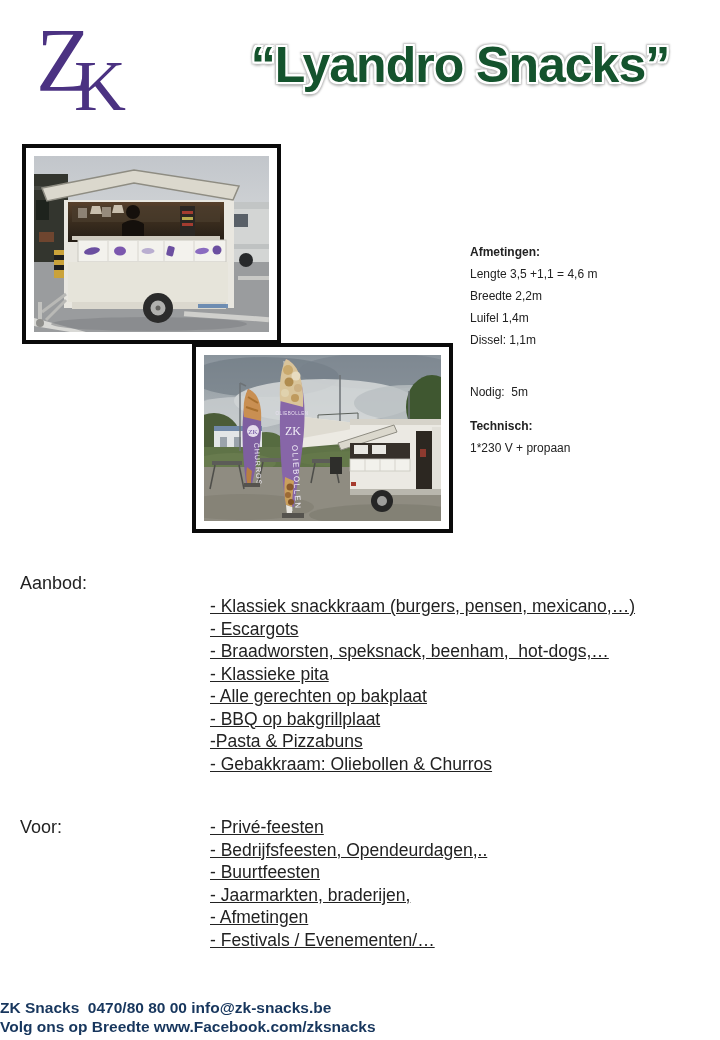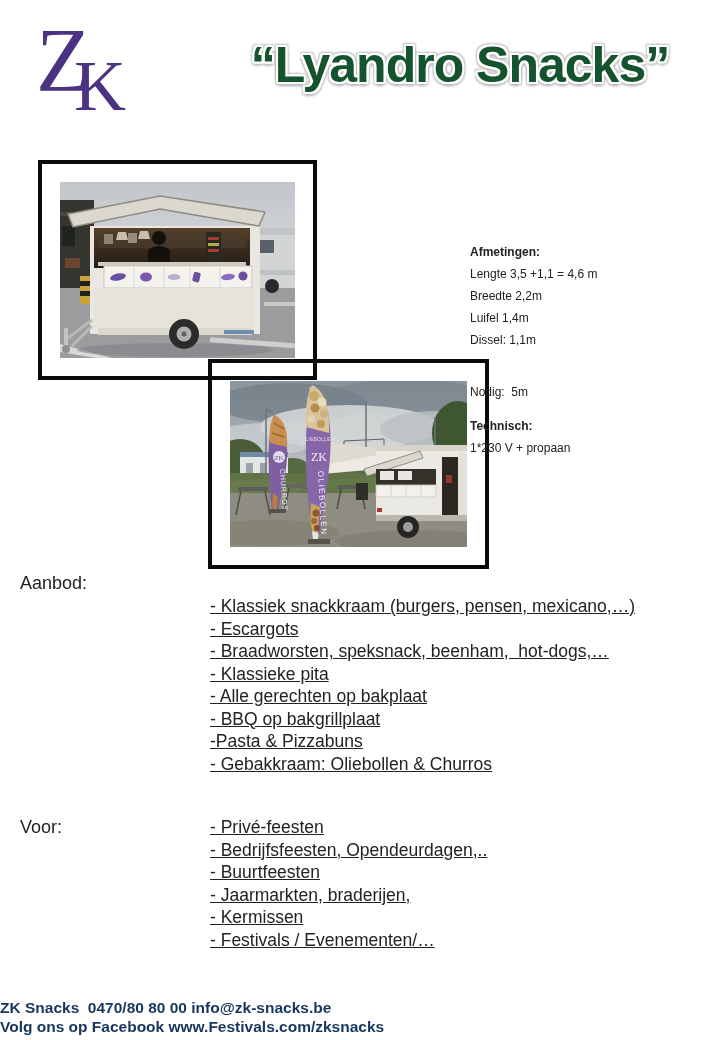--- a/index.html
+++ b/index.html
@@ -17,21 +17,21 @@
   .title{
     position:absolute;left:225px;top:36px;width:470px;margin:0;text-align:center;
     font-size:50px;font-weight:bold;letter-spacing:-1px;color:#14532d;
     text-shadow:
       -2px -2px 0 #ffffff, 2px -2px 0 #ffffff, -2px 2px 0 #ffffff, 2px 2px 0 #ffffff,
       -2px 0 0 #ffffff, 2px 0 0 #ffffff, 0 -2px 0 #ffffff, 0 2px 0 #ffffff,
       -3px -3px 2px #bfbfbf, 3px -3px 2px #bfbfbf, -3px 3px 2px #bfbfbf, 3px 3px 2px #bfbfbf,
       0 4px 3px #b3b3b3;
   }
   
-  .photo{position:absolute;border:4px solid #0a0a0a;margin:16px;padding:18px;line-height:0;}
+  .photo{position:absolute;border:4px solid #0a0a0a;margin:0;padding:8px;line-height:0;}
   .photo1{left:22px;top:144px;width:235px;height:176px;}
   .photo2{left:192px;top:343px;width:237px;height:166px;}
   .photo svg{display:block;}
   
   .specs{position:absolute;left:470px;top:241px;width:240px;font-size:12px;line-height:22px;}
   .spec-heading{font-weight:bold;white-space:pre;}
   .spec-line{white-space:pre;}
   .spec-gap-a{height:30px;}
   .spec-gap-b{height:12px;}
   
@@ -291,22 +291,22 @@
       <div class="list-line">-Pasta &amp; Pizzabuns</div>
       <div class="list-line">- Gebakkraam: Oliebollen &amp; Churros</div>
     </div>
 
   <div class="section-label voor-label">Voor:</div>
   <div class="list voor-list">
       <div class="list-line">- Privé-feesten</div>
       <div class="list-line">- Bedrijfsfeesten, Opendeurdagen,..</div>
       <div class="list-line">- Buurtfeesten</div>
       <div class="list-line">- Jaarmarkten, braderijen,</div>
-      <div class="list-line">- Kermissen</div>
+      <div class="list-line">- Afmetingen</div>
       <div class="list-line">- Festivals / Evenementen/…</div>
     </div>
 
   <footer class="footer">
     <div class="footer-line">ZK Snacks  0470/80 80 00 info@zk-snacks.be</div>
-    <div class="footer-line">Volg ons op Facebook www.Festivals.com/zksnacks</div>
+    <div class="footer-line">Volg ons op Breedte www.Facebook.com/zksnacks</div>
   </footer>
 
 </div>
 
 </body></html>

